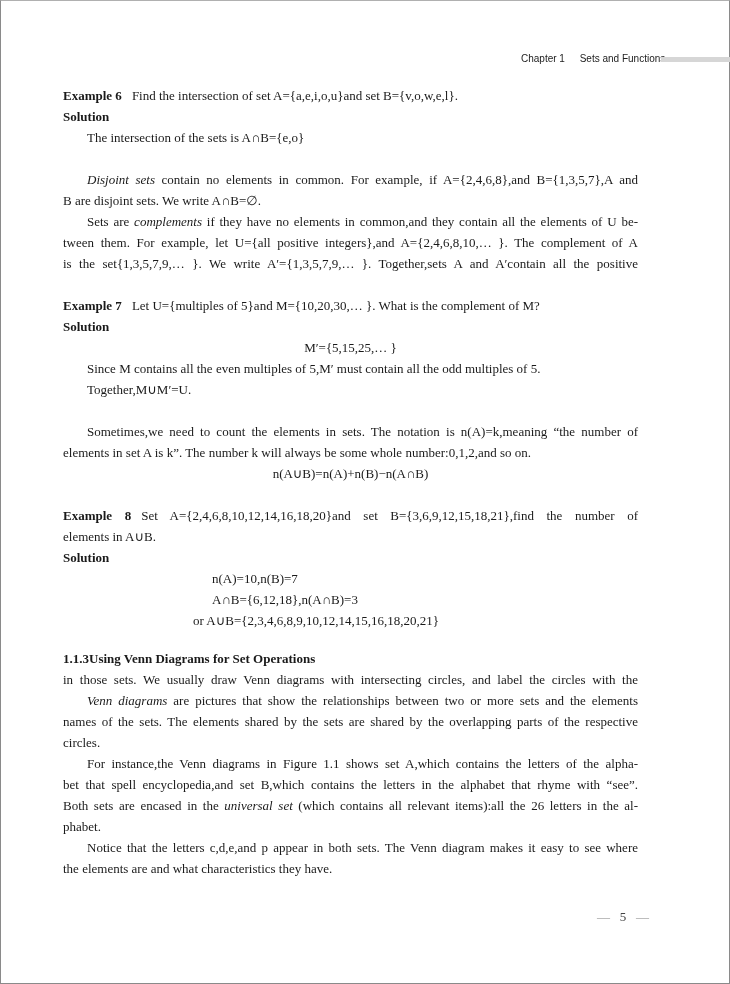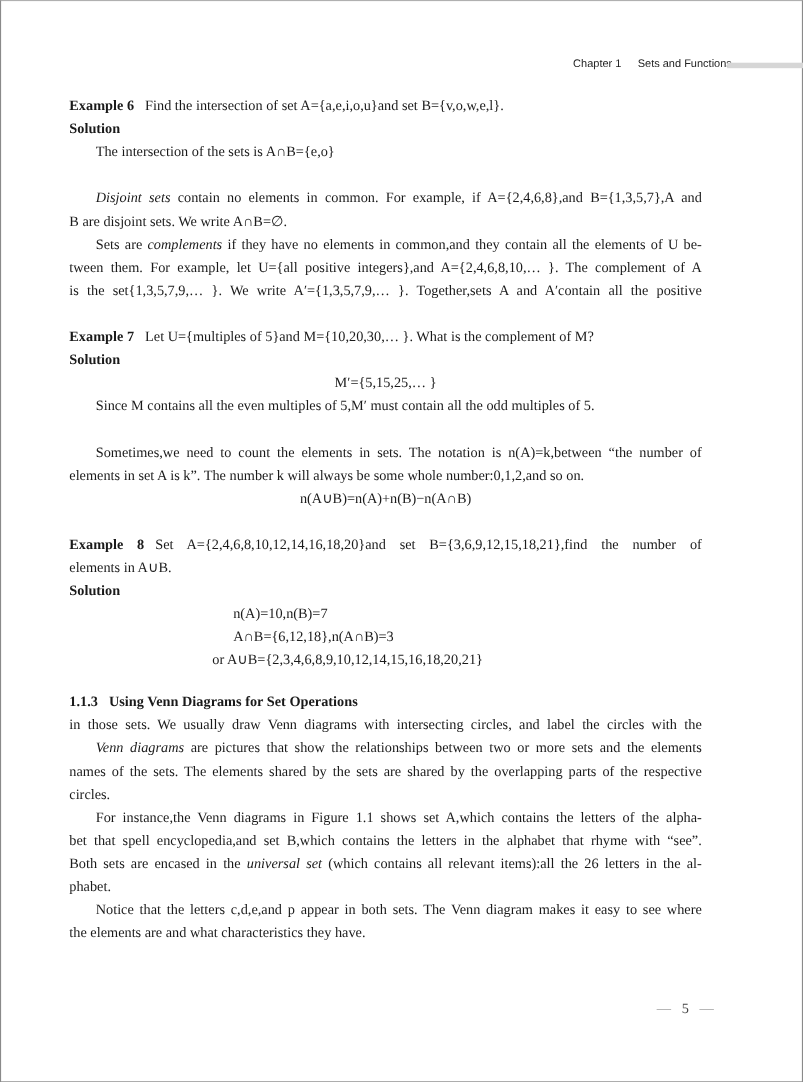--- a/index.html
+++ b/index.html
@@ -25,21 +25,21 @@
     .line.last { text-align-last: left; }
     .ind { padding-left: 24px; }
     .i { font-style: italic; }
     .ex-label { font-weight: bold; margin-right: 10px; }
     .center { text-align: center; text-align-last: center; }
     .gap { height: 21px; }
     .sol { font-weight: bold; display: block; height: 21px; }
     .eqblock { padding-left: 127px; }
     .eq { display: block; height: 21px; white-space: nowrap; }
     .sec-title { font-weight: bold; display: block; height: 21px; }
-    .sec-num { margin-right: 10px; }
+    .sec-num { }
     .folio {
       position: absolute; top: 908px; left: 596px;
       font-family: "Liberation Serif", serif; font-size: 13px; color: #444; white-space: nowrap;
     }
     .folio .dash { color: #999; }
   </style>
 </head>
 <body>
 
 <div class="page">
@@ -65,23 +65,24 @@
     <div class="line">tween them. For example, let U={all positive integers},and A={2,4,6,8,10,… }. The complement of A</div>
     <div class="line">is the set{1,3,5,7,9,… }. We write A′={1,3,5,7,9,… }. Together,sets A and A′contain all the positive</div>
     <div class="gap"></div>
 
     <div class="line last">
       <span class="ex-label">Example 7</span><span>Let U={multiples of 5}and M={10,20,30,… }. What is the complement of M?</span>
     </div>
     <span class="sol">Solution</span>
     <div class="line center">M′={5,15,25,… }</div>
     <div class="line last ind">Since M contains all the even multiples of 5,M′ must contain all the odd multiples of 5.</div>
+    <div class="line last ind">Together,M∪M′=U.</div>
     <div class="gap"></div>
 
-    <div class="line ind">Sometimes,we need to count the elements in sets. The notation is n(A)=k,between “the number of</div>
+    <div class="line ind">Sometimes,we need to count the elements in sets. The notation is n(A)=k,meaning “the number of</div>
     <div class="line last">elements in set A is k”. The number k will always be some whole number:0,1,2,and so on.</div>
     <div class="line center">n(A∪B)=n(A)+n(B)−n(A∩B)</div>
     <div class="gap"></div>
 
     <div class="line">
       <span class="ex-label">Example 8</span><span>Set A={2,4,6,8,10,12,14,16,18,20}and set B={3,6,9,12,15,18,21},find the number of</span>
     </div>
     <div class="line last">elements in A∪B.</div>
     <span class="sol">Solution</span>
     <div class="eqblock">

